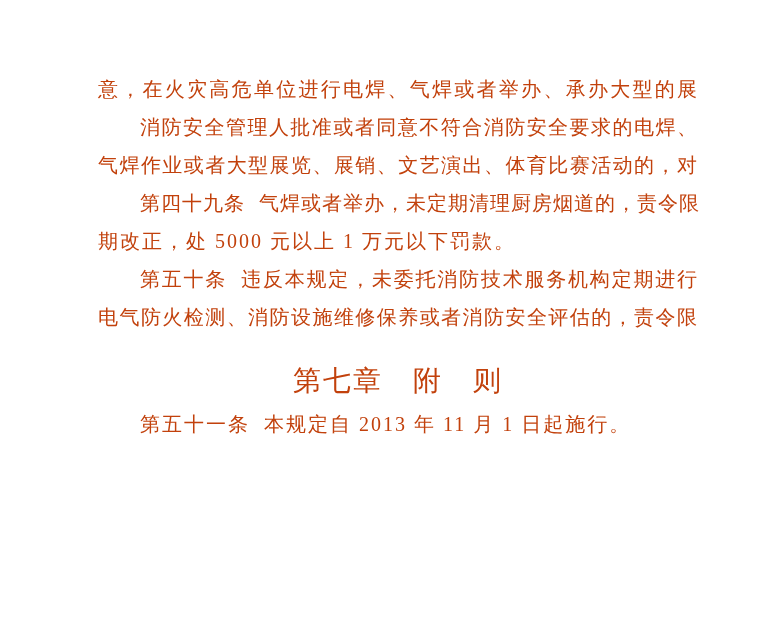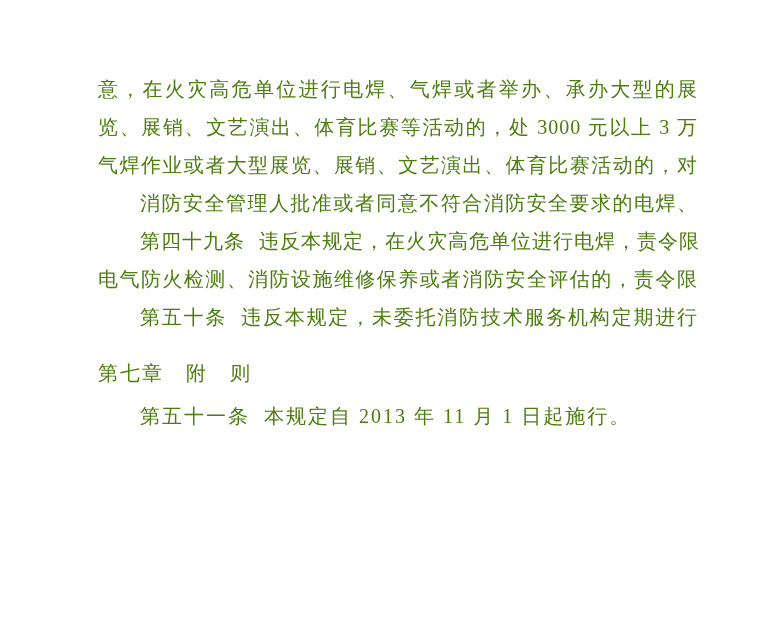--- a/index.html
+++ b/index.html
@@ -3,21 +3,21 @@
 <meta charset="utf-8">
 <style>
   html, body { margin: 0; padding: 0; background: #ffffff; }
   .page {
     position: relative;
     width: 770px;
     height: 548px;
     background: #ffffff;
     overflow: hidden;
     font-family: "Liberation Serif", "DejaVu Serif", serif;
-    color: #4d7c0f;
+    color: #c2410c;
     font-size: 20px;
   }
   .textcol {
     box-sizing: content-box;
     padding: 70px 0 0 98px;
     width: 600px;
   }
   .line {
     height: 38px;
     line-height: 38px;
@@ -29,55 +29,55 @@
     text-align: justify;
     text-align-last: justify;
     text-justify: inter-character;
   }
   .indent { text-indent: 42px; }
   .term {
     font-weight: 400;
     margin-right: 14px;
   }
   .heading {
-    margin-top: 18px;
+    margin-top: 26px;
     height: 38px;
     line-height: 38px;
-    text-align: left;
+    text-align: center;
     letter-spacing: 2px;
-    font-size: 20px;
+    font-size: 28px;
   }
   .closing { margin-top: 5px; }
 </style>
 </head>
 <body>
 
 <div class="page">
   <div class="textcol">
 
     <div class="line just">意，在火灾高危单位进行电焊、气焊或者举办、承办大型的展</div>
 
-    <div class="line just">览、展销、文艺演出、体育比赛等活动的，处 3000 元以上 3 万</div>
 
+
+    <div class="line just indent">消防安全管理人批准或者同意不符合消防安全要求的电焊、</div>
 
     <div class="line just">气焊作业或者大型展览、展销、文艺演出、体育比赛活动的，对</div>
 
-    <div class="line just indent">消防安全管理人批准或者同意不符合消防安全要求的电焊、</div>
-
 
     <div class="line just indent">
-      <span class="term">第四十九条</span><span>违反本规定，在火灾高危单位进行电焊，责令限</span>
+      <span class="term">第四十九条</span><span>气焊或者举办，未定期清理厨房烟道的，责令限</span>
     </div>
 
-
-    <div class="line just">电气防火检测、消防设施维修保养或者消防安全评估的，责令限</div>
+    <div class="line">期改正，处 5000 元以上 1 万元以下罚款。</div>
 
     <div class="line just indent">
       <span class="term">第五十条</span><span>违反本规定，未委托消防技术服务机构定期进行</span>
     </div>
+
+    <div class="line just">电气防火检测、消防设施维修保养或者消防安全评估的，责令限</div>
 
 
     <div class="heading">第七章　附　则</div>
 
     <div class="line indent closing">
       <span class="term">第五十一条</span><span>本规定自 2013 年 11 月 1 日起施行。</span>
     </div>
 
   </div>
 </div>

